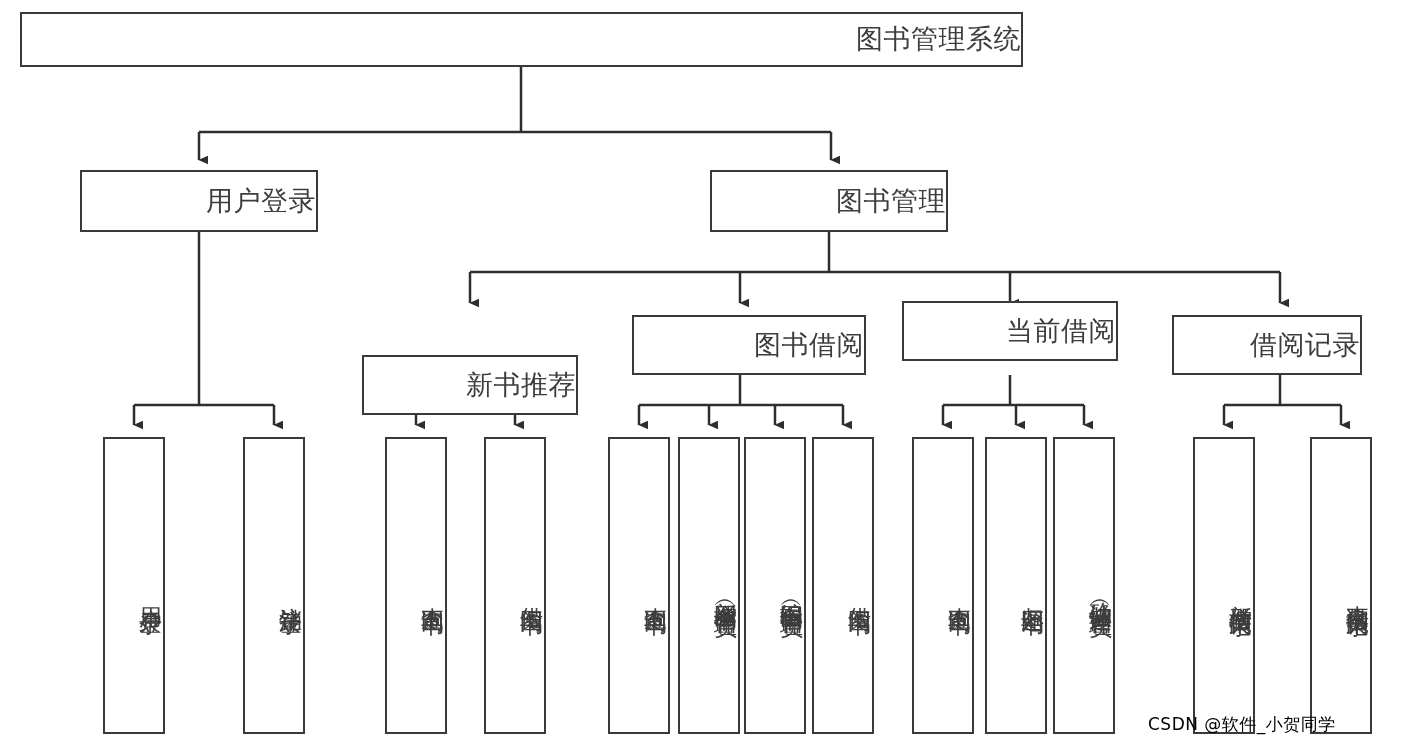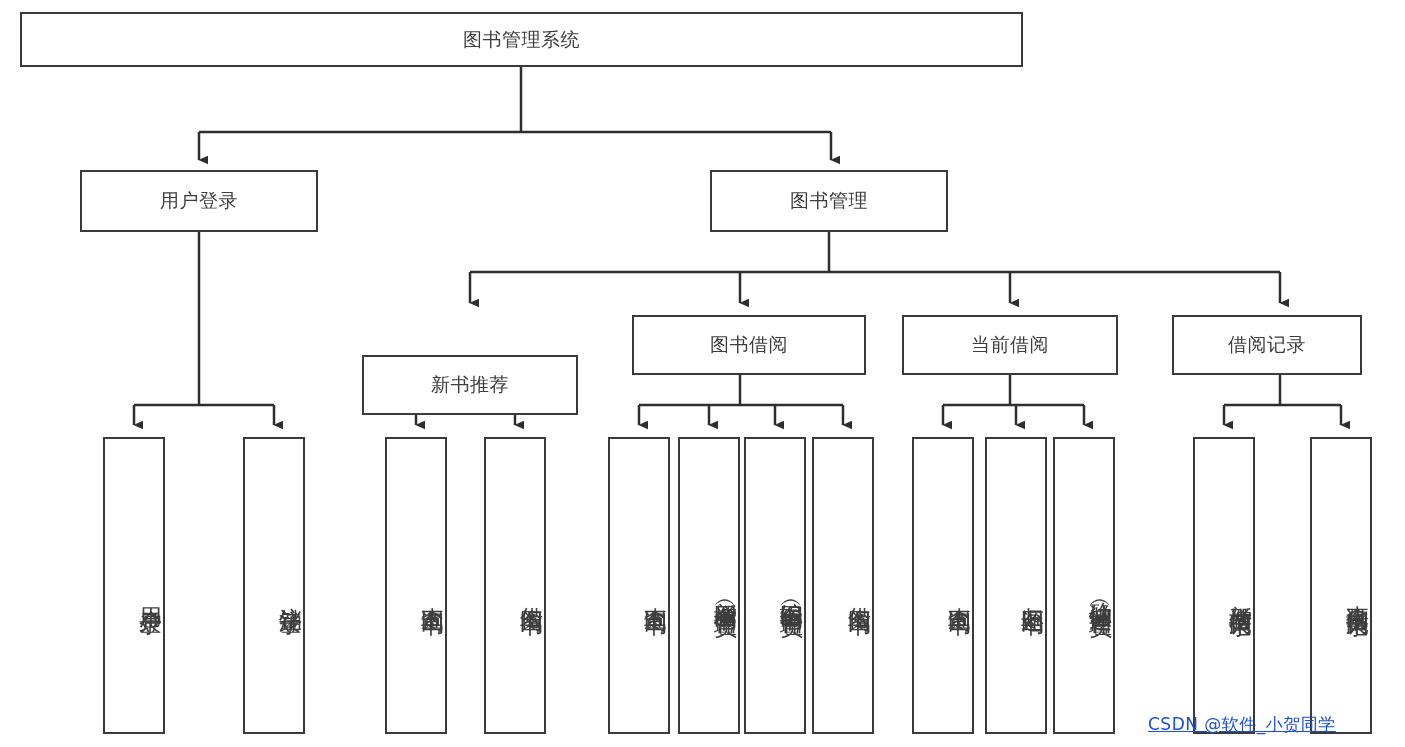--- a/index.html
+++ b/index.html
@@ -32,22 +32,23 @@
     border: 2.5px solid #3a3a3a;
     background: #ffffff;
     color: #3d3d3d;
     display: flex;
     align-items: center;
     justify-content: center;
     text-align: center;
     line-height: 1.12;
   }
   .node.horiz {
-    font-size: 19px;
+    font-size: 27px;
     letter-spacing: 0.5px;
+    justify-content: flex-end;
   }
   .node.vert {
     writing-mode: vertical-rl;
     text-orientation: upright;
     font-size: 23px;
     align-items: flex-start;
     justify-content: center;
     padding-top: 14px;
     letter-spacing: 2px;
   }
@@ -129,21 +130,21 @@
   <div class="node horiz" id="node-l2-1" style="left: 710px; top: 170px; width: 238px; height: 62px;">
     <span>图书管理</span>
   </div>
 
   <div class="node horiz" id="node-l3-0" style="left: 362px; top: 315px; width: 216px; height: 60px; margin-top: 40px;">
     <span>新书推荐</span>
   </div>
   <div class="node horiz" id="node-l3-1" style="left: 632px; top: 315px; width: 234px; height: 60px;">
     <span>图书借阅</span>
   </div>
-  <div class="node horiz" id="node-l3-2" style="left: 902px; top: 315px; width: 216px; height: 60px;">
+  <div class="node horiz" id="node-l3-2" style="left: 902px; top: 301px; width: 216px; height: 60px;">
     <span>当前借阅</span>
   </div>
   <div class="node horiz" id="node-l3-3" style="left: 1172px; top: 315px; width: 190px; height: 60px;">
     <span>借阅记录</span>
   </div>
 
   <div class="node vert" id="node-leaf-0" style="left: 103px; top: 437px; width: 62px; height: 297px;">
     <span class="vtext">用户登录</span>
   </div>
   <div class="node vert" id="node-leaf-1" style="left: 243px; top: 437px; width: 62px; height: 297px;">
@@ -176,15 +177,15 @@
   <div class="node vert" id="node-leaf-10" style="left: 1053px; top: 437px; width: 62px; height: 297px;">
     <span class="vtext">确认归还（管理员）</span>
   </div>
   <div class="node vert" id="node-leaf-11" style="left: 1193px; top: 437px; width: 62px; height: 297px;">
     <span class="vtext">新增借阅记录</span>
   </div>
   <div class="node vert" id="node-leaf-12" style="left: 1310px; top: 437px; width: 62px; height: 297px;">
     <span class="vtext">查询借阅记录</span>
   </div>
 
-  <div class="watermark" id="watermark" style="left: 1148px; top: 713px; color: #1d4ed8; text-decoration: underline;">CSDN @软件_小贺同学</div>
+  <div class="watermark" id="watermark" style="left: 1148px; top: 713px; color: #000000;">CSDN @软件_小贺同学</div>
 
 </div>
 
 </body></html>

